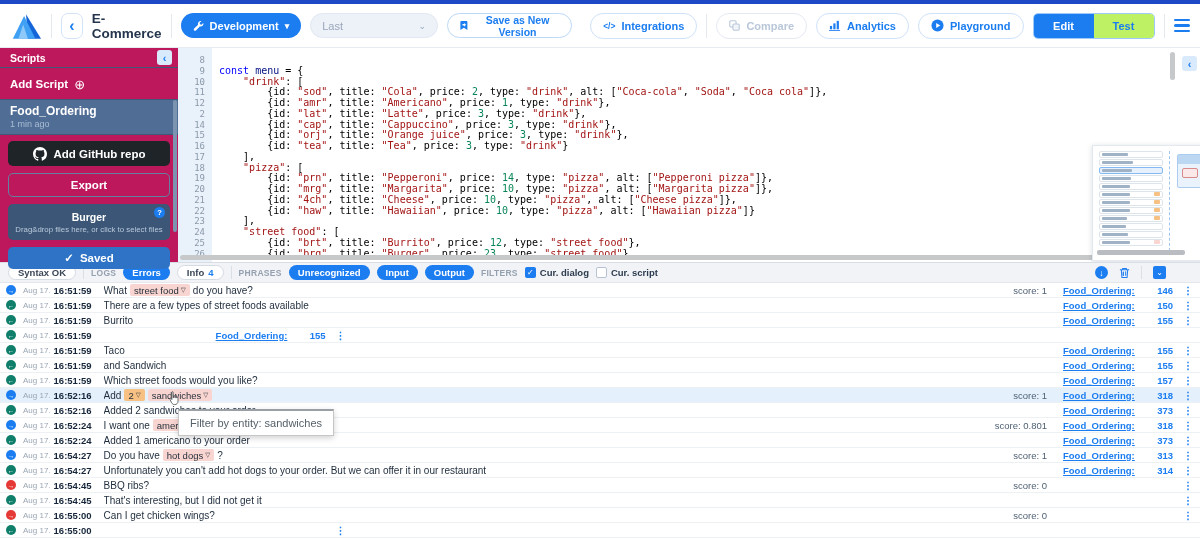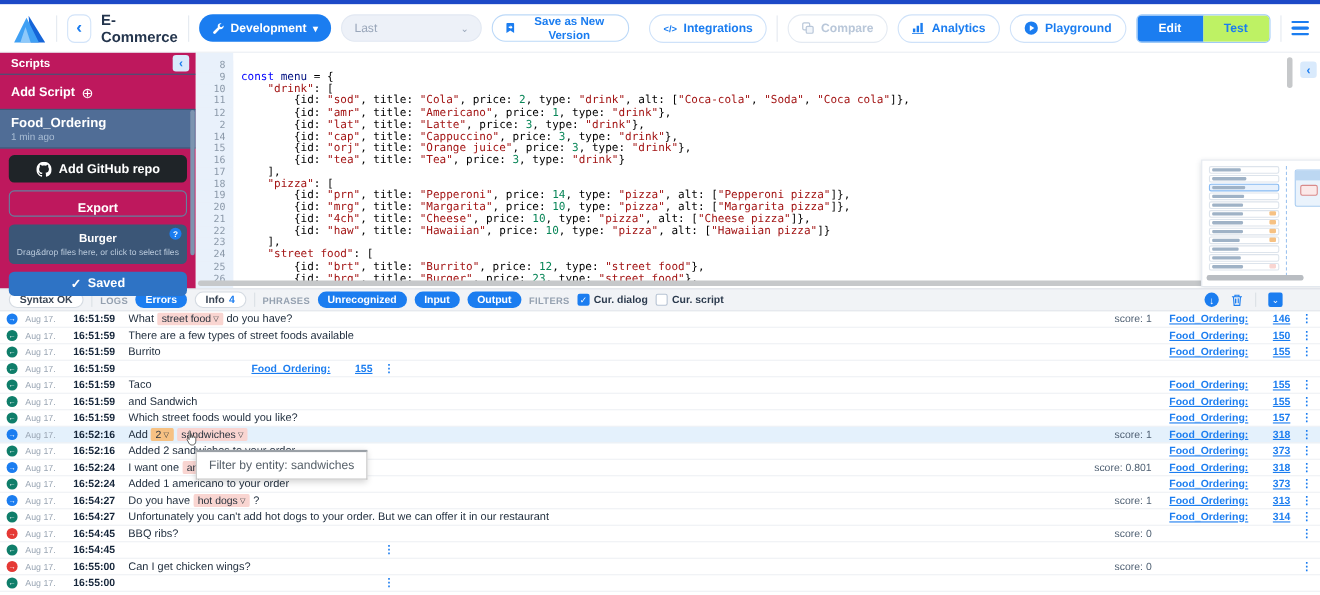--- a/index.html
+++ b/index.html
@@ -30,21 +30,21 @@
 .sidebar{width:178px;background:#be185d;position:relative;color:#fff;flex:none}
 .sb-head{height:20px;display:flex;align-items:center;justify-content:space-between;padding:0 6px 0 10px;border-bottom:1px solid #3d5878}
 .sb-head .t{font-size:10.5px;font-weight:700}
 .sb-collapse{width:15px;height:15px;background:#d9eafc;border-radius:3px;color:#1b7df0;font-size:11px;font-weight:700;display:flex;align-items:center;justify-content:center;cursor:pointer}
 .sb-add{height:24px;display:flex;align-items:center;gap:6px;padding:0 10px;font-size:11.5px;font-weight:700;cursor:pointer;margin-top:4px}
 .sb-add .plus{font-size:13px;font-weight:400}
 .sb-item{background:#506d96;border-top:1px solid #3d5878;border-bottom:1px solid #3d5878;padding:4px 10px 5px;cursor:pointer;margin-top:3px}
 .sb-item .nm{font-size:12px;font-weight:700}
 .sb-item .tm{font-size:9px;color:#a9bdd4;margin-top:1px}
 .sb-gh{margin:6px 8px 0;height:25px;background:#1f2428;border-radius:5px;display:flex;align-items:center;justify-content:center;gap:7px;font-size:11.5px;font-weight:700;cursor:pointer}
-.sb-export{margin:7px 8px 0;height:24px;border:1px solid #64809f;border-radius:5px;display:flex;align-items:flex-end;justify-content:center;font-size:11.5px;font-weight:700;cursor:pointer}
+.sb-export{margin:7px 8px 0;height:24px;border:1px solid #64809f;border-radius:5px;display:flex;align-items:center;justify-content:center;font-size:11.5px;font-weight:700;cursor:pointer}
 .sb-import{margin:7px 8px 0;height:36px;background:#3b5677;border-radius:5px;position:relative;display:flex;flex-direction:column;align-items:center;justify-content:center;cursor:pointer;padding:0 6px}
 .sb-import .t{font-size:10.5px;font-weight:700}
 .sb-import .h{font-size:7.8px;color:#b9c9db;margin-top:2px;text-align:center}
 .sb-import .q{position:absolute;top:3px;right:5px;width:11px;height:11px;background:#1b7df0;border-radius:50%;color:#fff;font-size:7.5px;font-weight:700;display:flex;align-items:center;justify-content:center}
 .sb-saved{margin:7px 8px 0;height:22px;background:#2e73c5;border-radius:5px;display:flex;align-items:center;justify-content:center;gap:6px;font-size:11.5px;font-weight:700;cursor:pointer}
 .sb-scroll{position:absolute;right:1px;top:52px;width:4px;height:132px;background:#7d94b0;border-radius:2px}
 
 .editor{flex:1;position:relative;background:#fff;overflow:hidden}
 .gutterbg{position:absolute;left:0;top:0;width:34px;height:100%;background:#e9f1fb}
 #code-lines{position:relative;padding-top:7px;font-family:"DejaVu Sans Mono","Liberation Mono",monospace;font-size:10px}
@@ -84,29 +84,29 @@
 .cblbl{font-weight:700;color:#2c3b4e;font-size:9.5px}
 .bar-icons{margin-left:auto;display:flex;align-items:center;gap:11px;padding-right:26px}
 .icn{cursor:pointer;display:flex;align-items:center;justify-content:center}
 .dlcirc{width:13px;height:13px;border-radius:50%;background:#1b7df0;color:#fff;font-size:9px}
 .sqbtn{width:13px;height:13px;border-radius:2px;background:#1b7df0;color:#fff;font-size:8px}
 .loglist{position:relative;height:258px}
 .lrow{height:15px;display:flex;align-items:center;border-bottom:1px solid #eef1f4;padding:0 6px;font-size:10px;color:#1e2c3c;cursor:default}
 .lrow.hlrow{background:#e4f1fc}
 .lic{width:10px;height:10px;border-radius:50%;color:#fff;font-size:6.5px;display:flex;align-items:center;justify-content:center;margin-right:7px;flex:none;font-weight:700}
 .t-in{background:#1b7df0}.t-out{background:#0f7e6a}.t-err{background:#e53935}
-.ldate{color:#9aa6b4;font-size:8px;margin-right:16px;flex:none}
+.ldate{color:#9aa6b4;font-size:8px;margin-right:3px;flex:none}
 .ltime{font-weight:700;font-size:9.5px;margin-right:12px;flex:none;color:#16263a}
 .lmsg{flex:1;display:flex;align-items:center;gap:3px;white-space:nowrap;overflow:hidden}
 .chip{border-radius:2px;padding:4px 4px;height:12px;display:inline-flex;align-items:center;font-size:9.5px;cursor:pointer;color:#27313c}
 .chip-pink{background:#f9d5d1}.chip-orange{background:#f6c183}
 .fn{font-size:6.5px;margin-left:2px;color:#3a3f44}
 .lscore{width:112px;text-align:right;color:#4e5f72;font-size:9.5px;padding-right:16px;flex:none}
 .llink{width:84px;flex:none;color:#1b7df0;font-weight:700;font-size:9.5px;text-decoration:underline;cursor:pointer}
-.llinenum{width:26px;flex:none;text-align:right;color:#1b7df0;font-weight:700;font-size:9.5px;text-decoration:underline;margin-right:9px;cursor:pointer}
+.llinenum{width:26px;flex:none;text-align:right;color:#1b7df0;font-weight:700;font-size:9.5px;margin-right:9px;cursor:pointer}
 .lkebab{width:12px;color:#1b7df0;font-weight:700;text-align:center;font-size:10px;cursor:pointer;letter-spacing:0}
 .tooltip{position:absolute;left:178px;top:126px;min-width:152px;height:27px;background:#fff;border:1px solid #c6c6c6;border-top:2px solid #9aa0a6;box-shadow:0 2px 6px rgba(0,0,0,.18);display:flex;align-items:center;padding:0 11px;font-size:11px;color:#566069;z-index:5;white-space:nowrap}
 .cursor{position:absolute;left:167px;top:108px;z-index:6}
 </style>
 </head>
 <body>
 
 <div class="topstrip"></div>
 
 <div class="header">
@@ -512,20 +512,23 @@
         </span>
         <span class="lscore">score: 0</span>
         <span class="llink"></span>
         <span class="llinenum"></span>
         <span class="lkebab">⋮</span>
       </div>
       <div class="lrow">
         <span class="lic t-out">←</span>
         <span class="ldate">Aug 17.</span>
         <span class="ltime">16:54:45</span>
+        <span class="lmsg">
+          <span>That's interesting, but I did not get it</span>
+        </span>
         <span class="lscore"></span>
         <span class="llink"></span>
         <span class="llinenum"></span>
         <span class="lkebab">⋮</span>
       </div>
       <div class="lrow">
         <span class="lic t-err">→</span>
         <span class="ldate">Aug 17.</span>
         <span class="ltime">16:55:00</span>
         <span class="lmsg">

